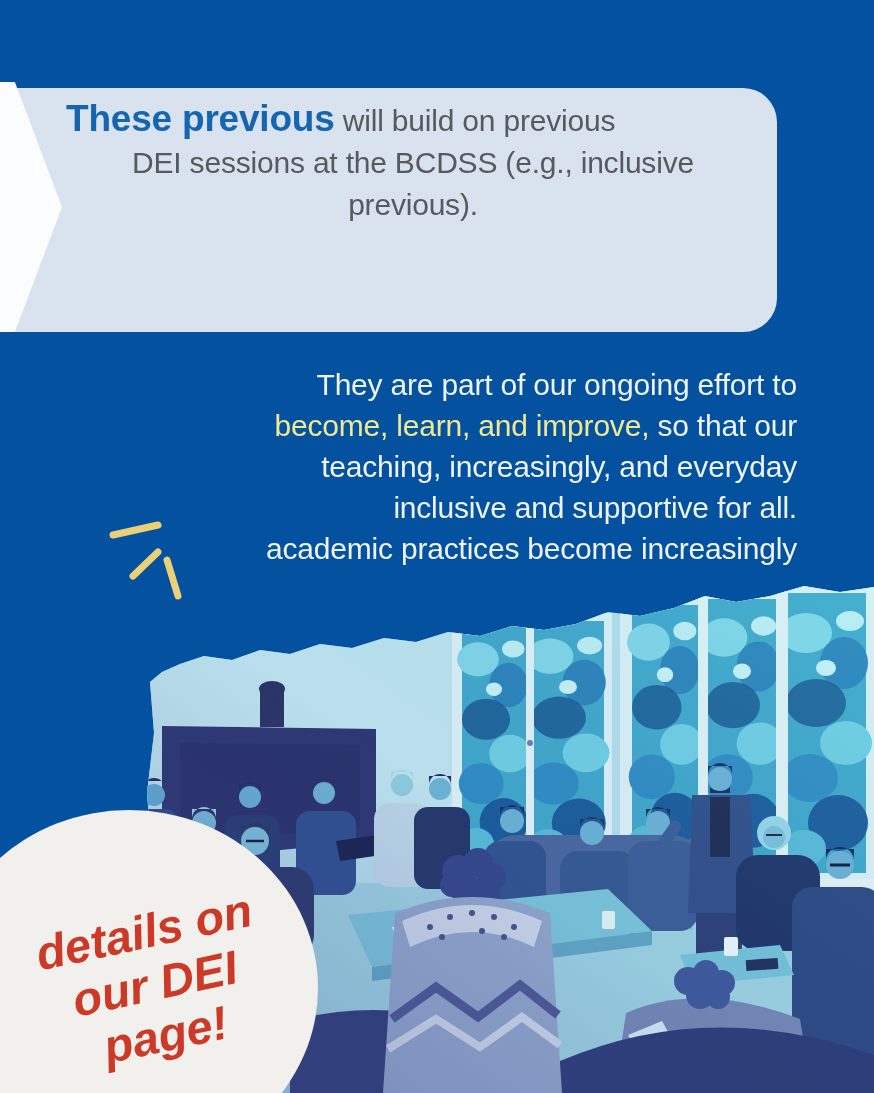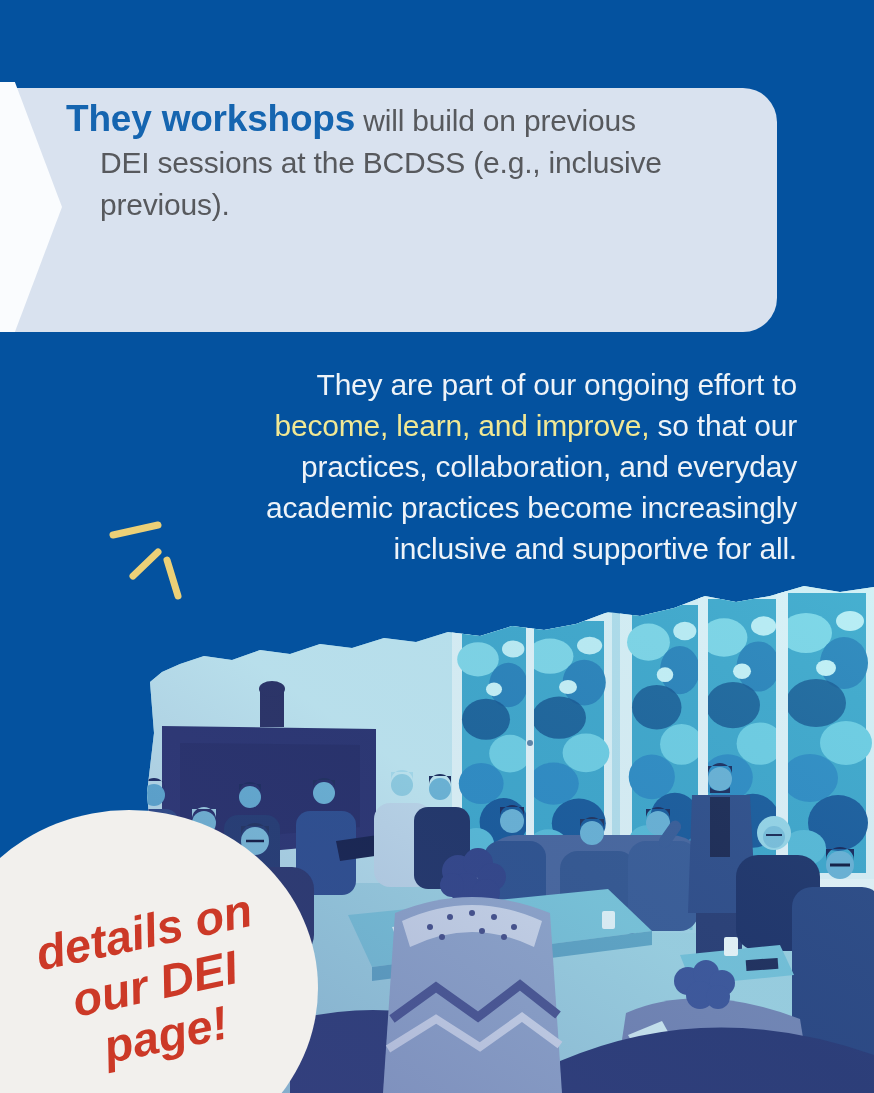--- a/index.html
+++ b/index.html
@@ -12,21 +12,21 @@
   .card{
     position:absolute;left:0;top:88px;width:777px;height:244px;
     background:var(--card-bg,#d9e2ef);
     border-radius:0 34px 34px 0;
   }
   .card-text{
     position:absolute;left:66px;top:10px;width:660px;
     font-size:30px;line-height:42px;color:var(--body,#57595d);
     letter-spacing:-0.2px;
   }
-  .card-text .line + .line{padding-left:34px;}
+  .card-text .line + .line{padding-left:34px;text-align:center;}
   .seg-title{font-weight:700;color:var(--title,#1565b0);font-size:37px;}
   .seg-body{color:var(--body,#57595d);}
   .chevron{
     position:absolute;left:0;top:82px;width:62px;height:250px;
     background:var(--chevron,#fafcfe);
     clip-path:polygon(0 0,24% 0,100% 50%,24% 100%,0 100%);
   }
   
   .statement{
     position:absolute;left:177px;top:364px;width:620px;
@@ -63,33 +63,33 @@
   }
   .badge-text span{display:block;}
 </style>
 </head>
 <body>
 
 <div class="canvas">
 
   <div class="card">
     <div class="card-text">
-        <div class="line"><span class="seg seg-title">They workshops</span><span class="seg seg-body"> will build on previous</span></div>
+        <div class="line"><span class="seg seg-title">These previous</span><span class="seg seg-body"> will build on previous</span></div>
         <div class="line"><span class="seg seg-body">DEI sessions at the BCDSS (e.g., inclusive</span></div>
         <div class="line"><span class="seg seg-body">previous).</span></div>
       </div>
   </div>
   <div class="chevron"></div>
 
   <div class="statement">
       <div class="line"><span class="seg seg-white">They are part of our ongoing effort to</span></div>
       <div class="line"><span class="seg seg-yellow">become, learn, and improve,</span><span class="seg seg-white"> so that our</span></div>
-      <div class="line"><span class="seg seg-white">practices, collaboration, and everyday</span></div>
+      <div class="line"><span class="seg seg-white">teaching, increasingly, and everyday</span></div>
+      <div class="line"><span class="seg seg-white">inclusive and supportive for all.</span></div>
       <div class="line"><span class="seg seg-white">academic practices become increasingly</span></div>
-      <div class="line"><span class="seg seg-white">inclusive and supportive for all.</span></div>
     </div>
 
   <svg class="sparkle" viewBox="0 0 84 92" aria-hidden="true">
     <line x1="10" y1="25" x2="55" y2="15"></line>
     <line x1="30" y1="66" x2="55" y2="42"></line>
     <line x1="64" y1="50" x2="75" y2="86"></line>
   </svg>
 
   <div class="photo-wrap" role="img" aria-label="Blue duotone photo of a workshop: participants seated in armchairs around low tables with papers and mugs, a wall-mounted screen at left and tall windows with greenery at right.">
     <svg viewBox="0 0 734 510" preserveAspectRatio="none">

